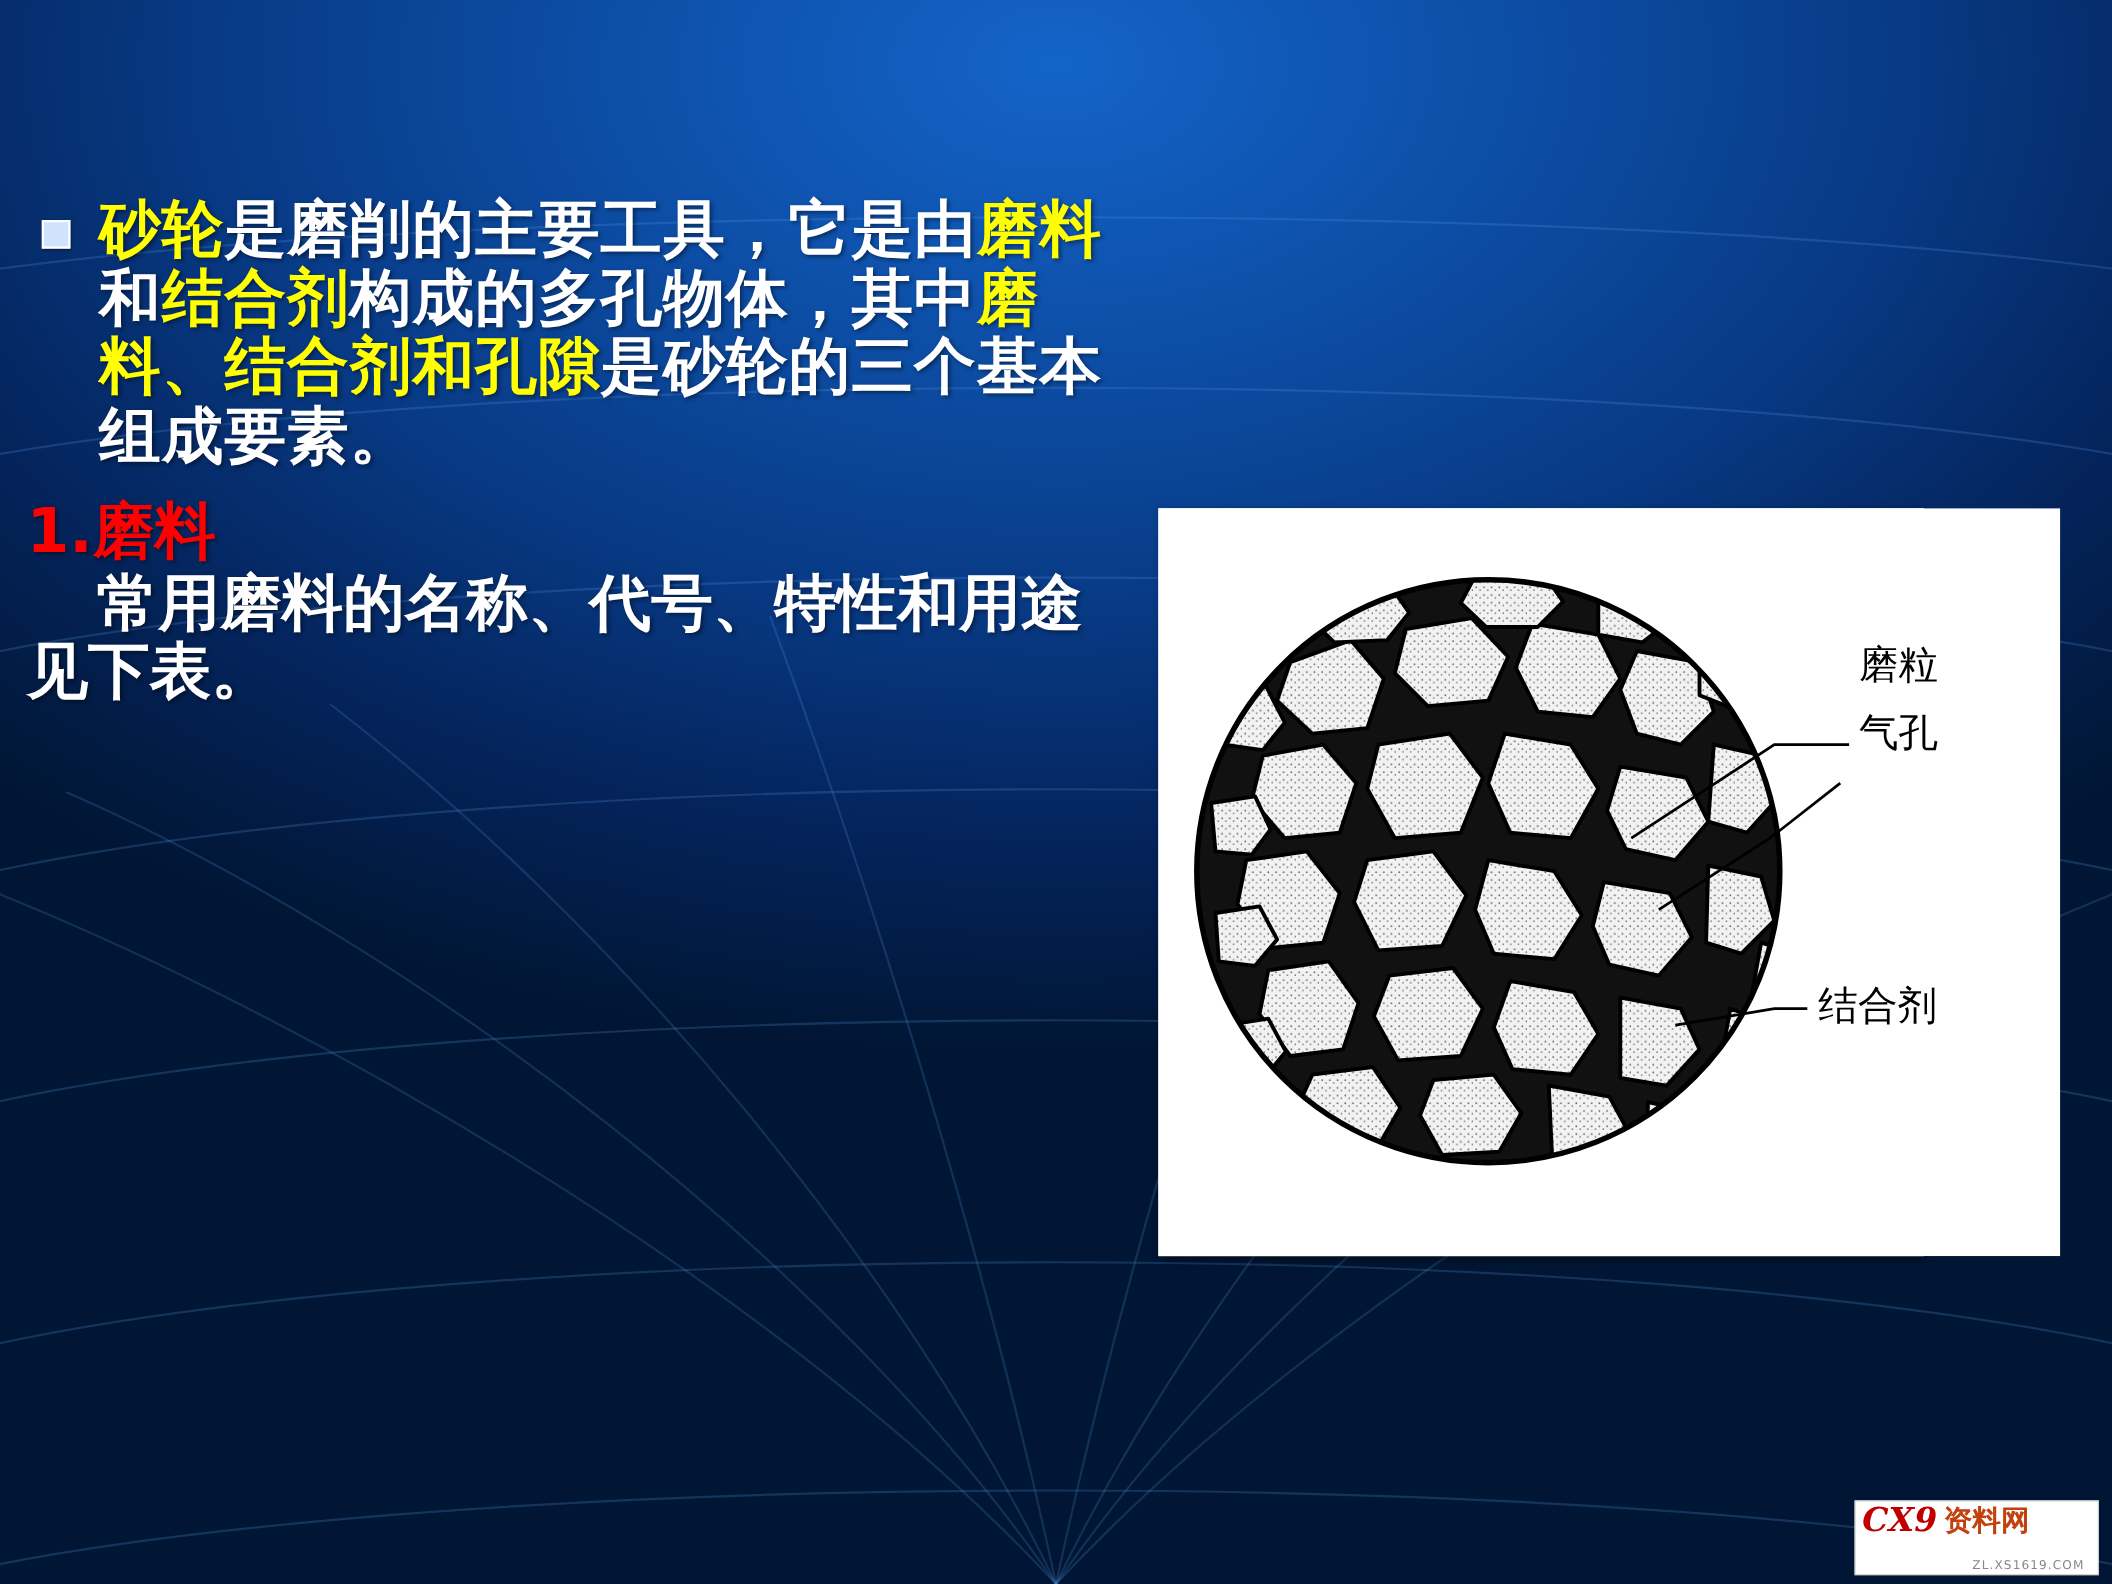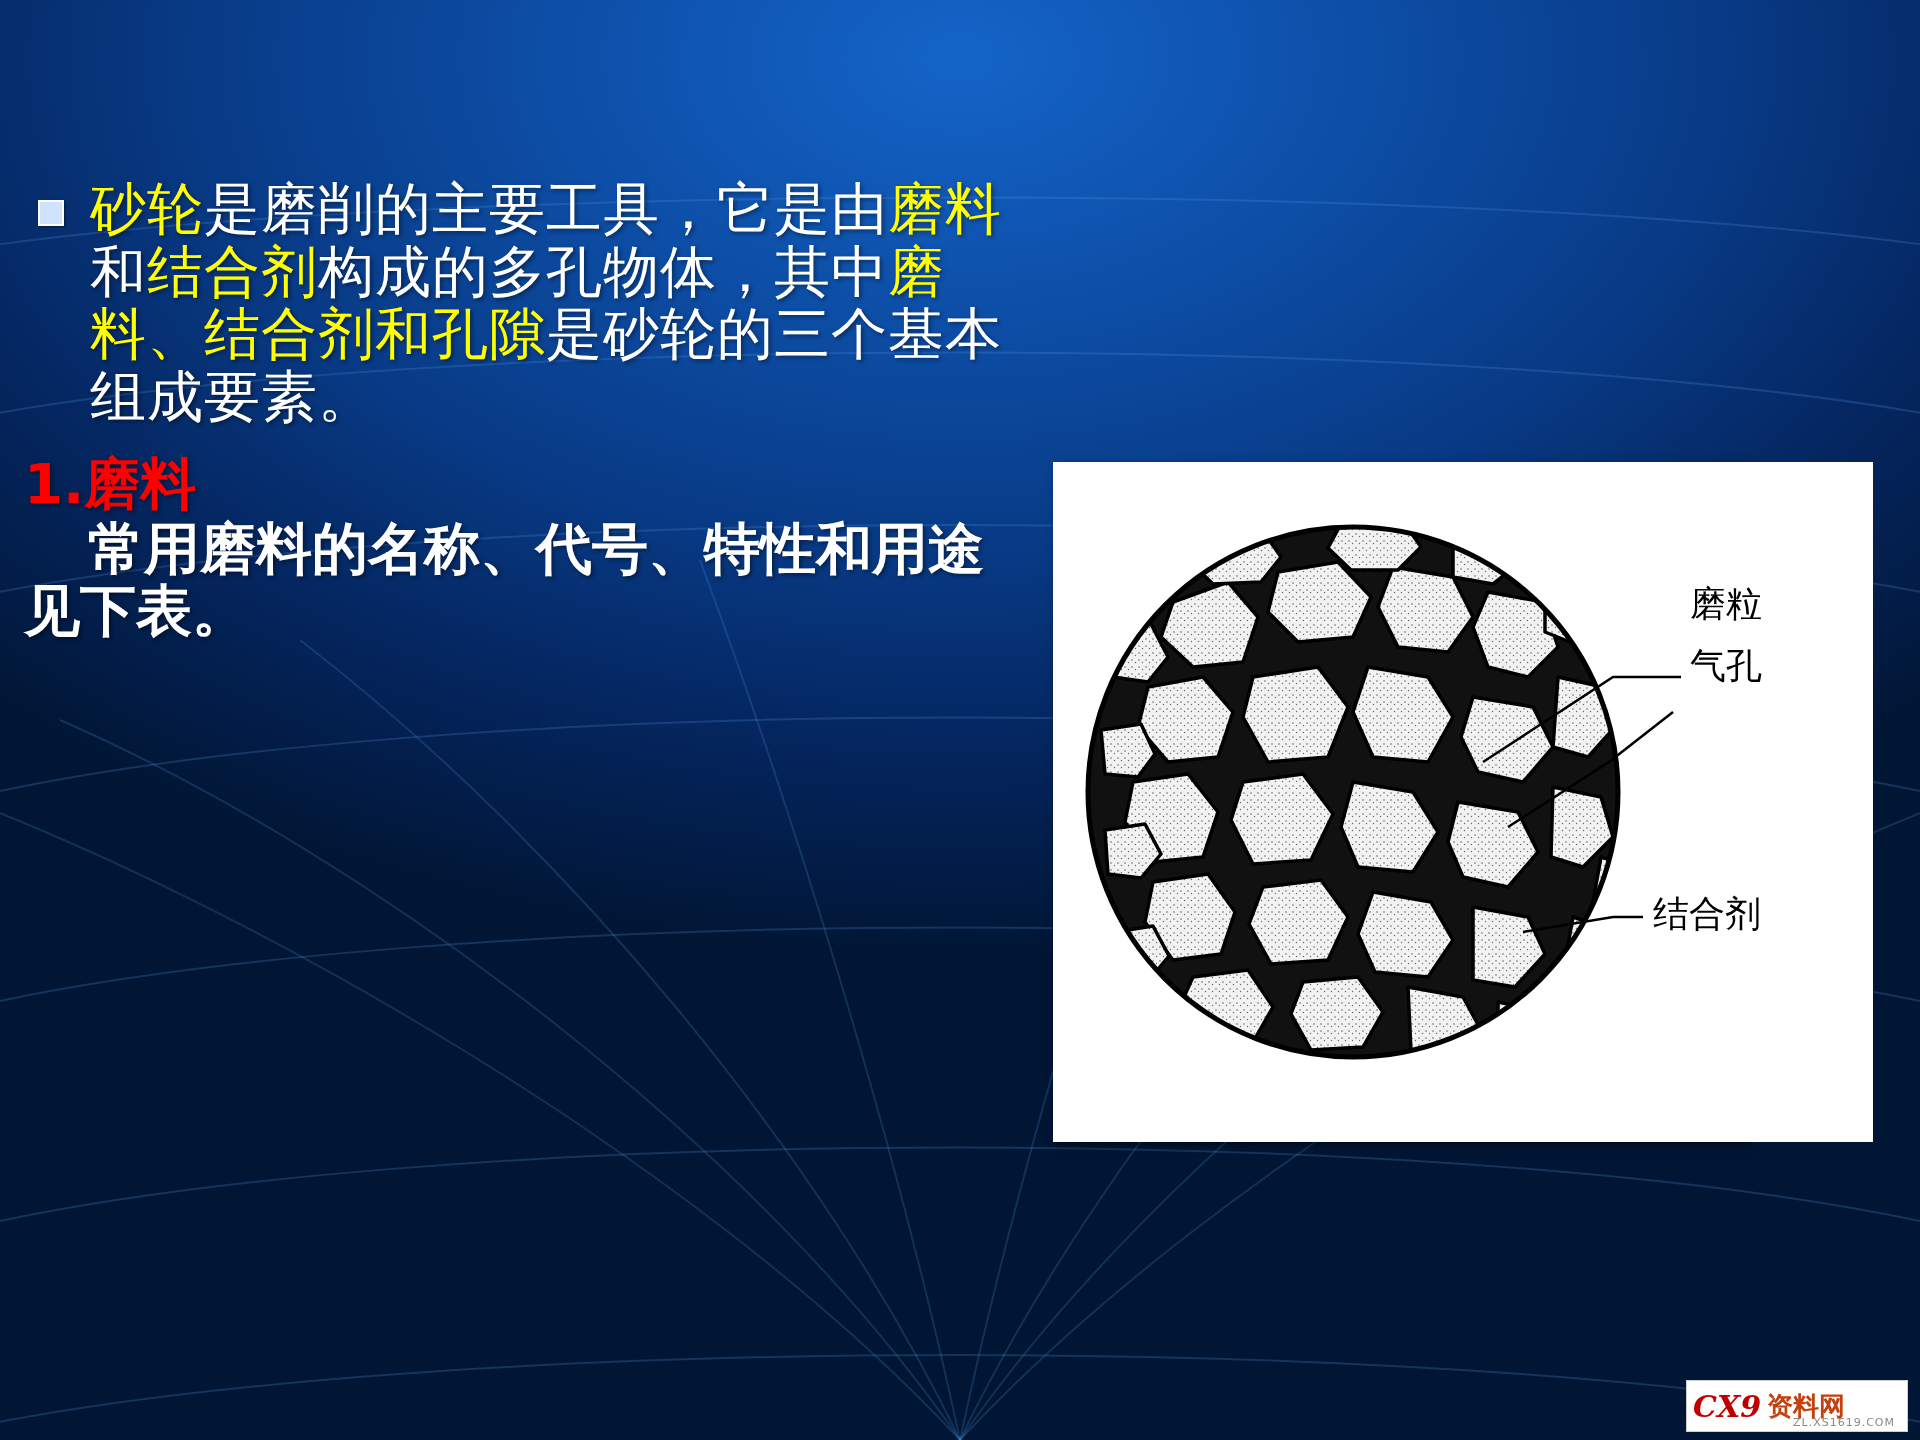--- a/index.html
+++ b/index.html
@@ -62,21 +62,21 @@
     height: 22px;
     background: #cfe3ff;
     border: 2px solid #ffffff;
     box-shadow: 1px 1px 2px rgba(0,0,0,0.5);
   }
   .para {
     font-size: 56px;
     line-height: 1.12;
     letter-spacing: 1px;
     text-shadow: 2px 2px 4px rgba(0,0,0,0.45);
-    font-weight: normal;
+    font-weight: bold;
   }
   .hl-yellow { color: #ffff00; }
 
   .numbered {
     font-size: 56px;
     line-height: 1.12;
     font-weight: bold;
     margin-top: 24px;
     margin-bottom: 2px;
     padding-left: 6px;
@@ -112,25 +112,25 @@
   .lbl-1 { left: 637px; top: 118px; }
   .lbl-2 { left: 637px; top: 180px; text-align: right; }
   .lbl-3 { left: 600px; top: 428px; }
 
   
   .watermark {
     position: absolute;
     right: 12px;
     bottom: 8px;
     width: 222px;
-    height: 52px;
+    height: 68px;
     background: #ffffff;
     border: 1px solid #cfcfcf;
     display: flex;
-    align-items: center;
+    align-items: flex-start;
     padding-left: 6px;
     box-sizing: border-box;
   }
   .wm-logo {
     font-size: 30px;
     font-style: italic;
     font-weight: bold;
     color: #c00000;
     font-family: "DejaVu Serif", serif;
     margin-right: 6px;

